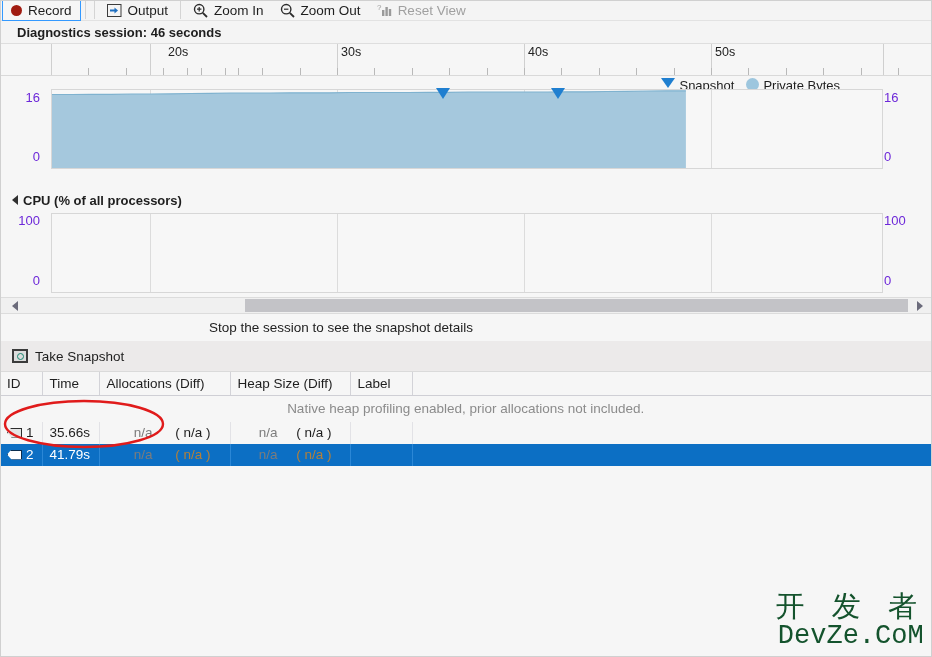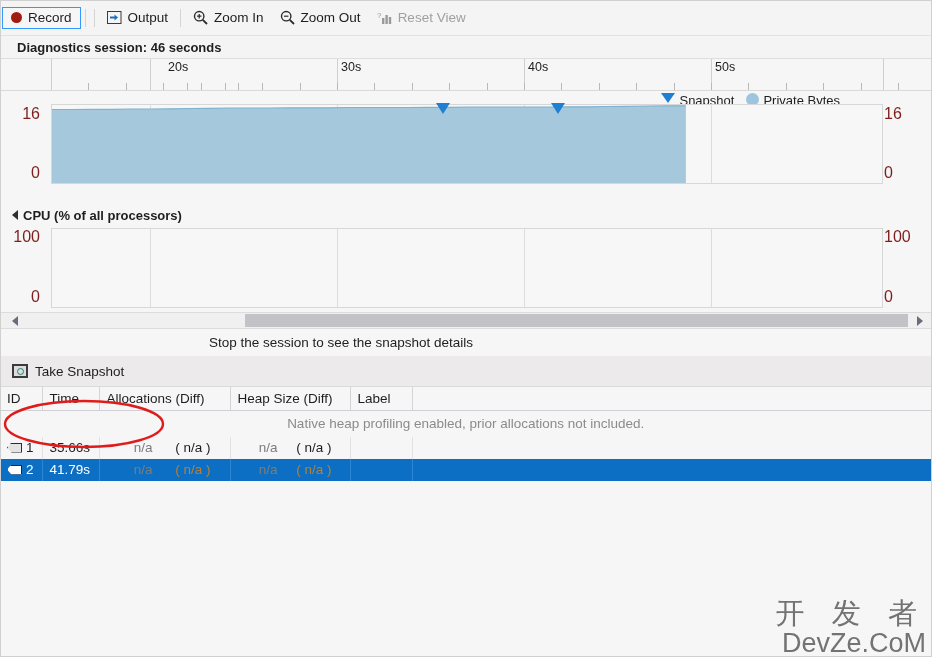--- a/index.html
+++ b/index.html
@@ -9,21 +9,21 @@
     font-family:"Liberation Sans", sans-serif;
     font-size:13px;
     color:#1e1e1e;
     overflow:hidden;
     position:relative;
   }
   .app{width:932px;height:657px;position:relative;background:#f6f6f6;}
 
   
   .toolbar{
-    height:36px;
+    height:21px;
     background:#f4f4f4;
     display:flex;align-items:center;
     padding:0 2px;
     border-bottom:1px solid #e2e2e2;
     box-sizing:border-box;
   }
   .tb-btn{
     display:flex;align-items:center;gap:6px;
     height:22px;padding:0 8px;
     box-sizing:border-box;
@@ -83,21 +83,21 @@
   .lg-tri{
     width:0;height:0;
     border-left:7px solid transparent;
     border-right:7px solid transparent;
     border-top:10px solid #1f7fd0;
   }
   .lg-circ{width:13px;height:13px;border-radius:50%;background:#9dc6de;}
 
   .plot-wrap{position:relative;}
   .axis-lab{
-    position:absolute;font-size:16px;color:#7f1d1d;
+    position:absolute;font-size:13px;color:#6d28d9;
     text-align:right;
   }
   .plot{
     position:absolute;
     background:#f7f7f7;
     border:1px solid #d7d7d7;
     box-sizing:border-box;
     overflow:hidden;
   }
   .vgrid{position:absolute;top:0;bottom:0;width:1px;background:#dcdcdc;}
@@ -182,27 +182,27 @@
     box-sizing:border-box;
     clip-path:polygon(30% 0%,100% 0%,100% 100%,30% 100%,0% 50%);
   }
   tr.sel .tagico{background:#ffffff;border-color:#0b2d4d;}
 
   
   .annot{position:absolute;pointer-events:none;}
 
   
   .wm{
-    position:absolute;right:6px;bottom:0;
-    text-align:right;line-height:1;
-    color:#737373;
+    position:absolute;right:6px;bottom:7px;
+    text-align:center;line-height:1;
+    color:#14532d;
     pointer-events:none;
   }
   .wm .cn{font-size:29px;letter-spacing:9px;font-family:"DejaVu Sans", sans-serif;}
-  .wm .en{font-size:27px;font-family:Liberation Sans, sans-serif;margin-top:2px;}
+  .wm .en{font-size:27px;font-family:Liberation Mono, monospace;margin-top:2px;}
 
   .frame-border{position:absolute;left:0;top:0;right:0;bottom:0;border:1px solid #d0d0d0;box-sizing:border-box;pointer-events:none;}
 </style>
 </head>
 <body>
 
 <div class="app">
 
   <div class="toolbar">
     <div class="tb-btn focused">

